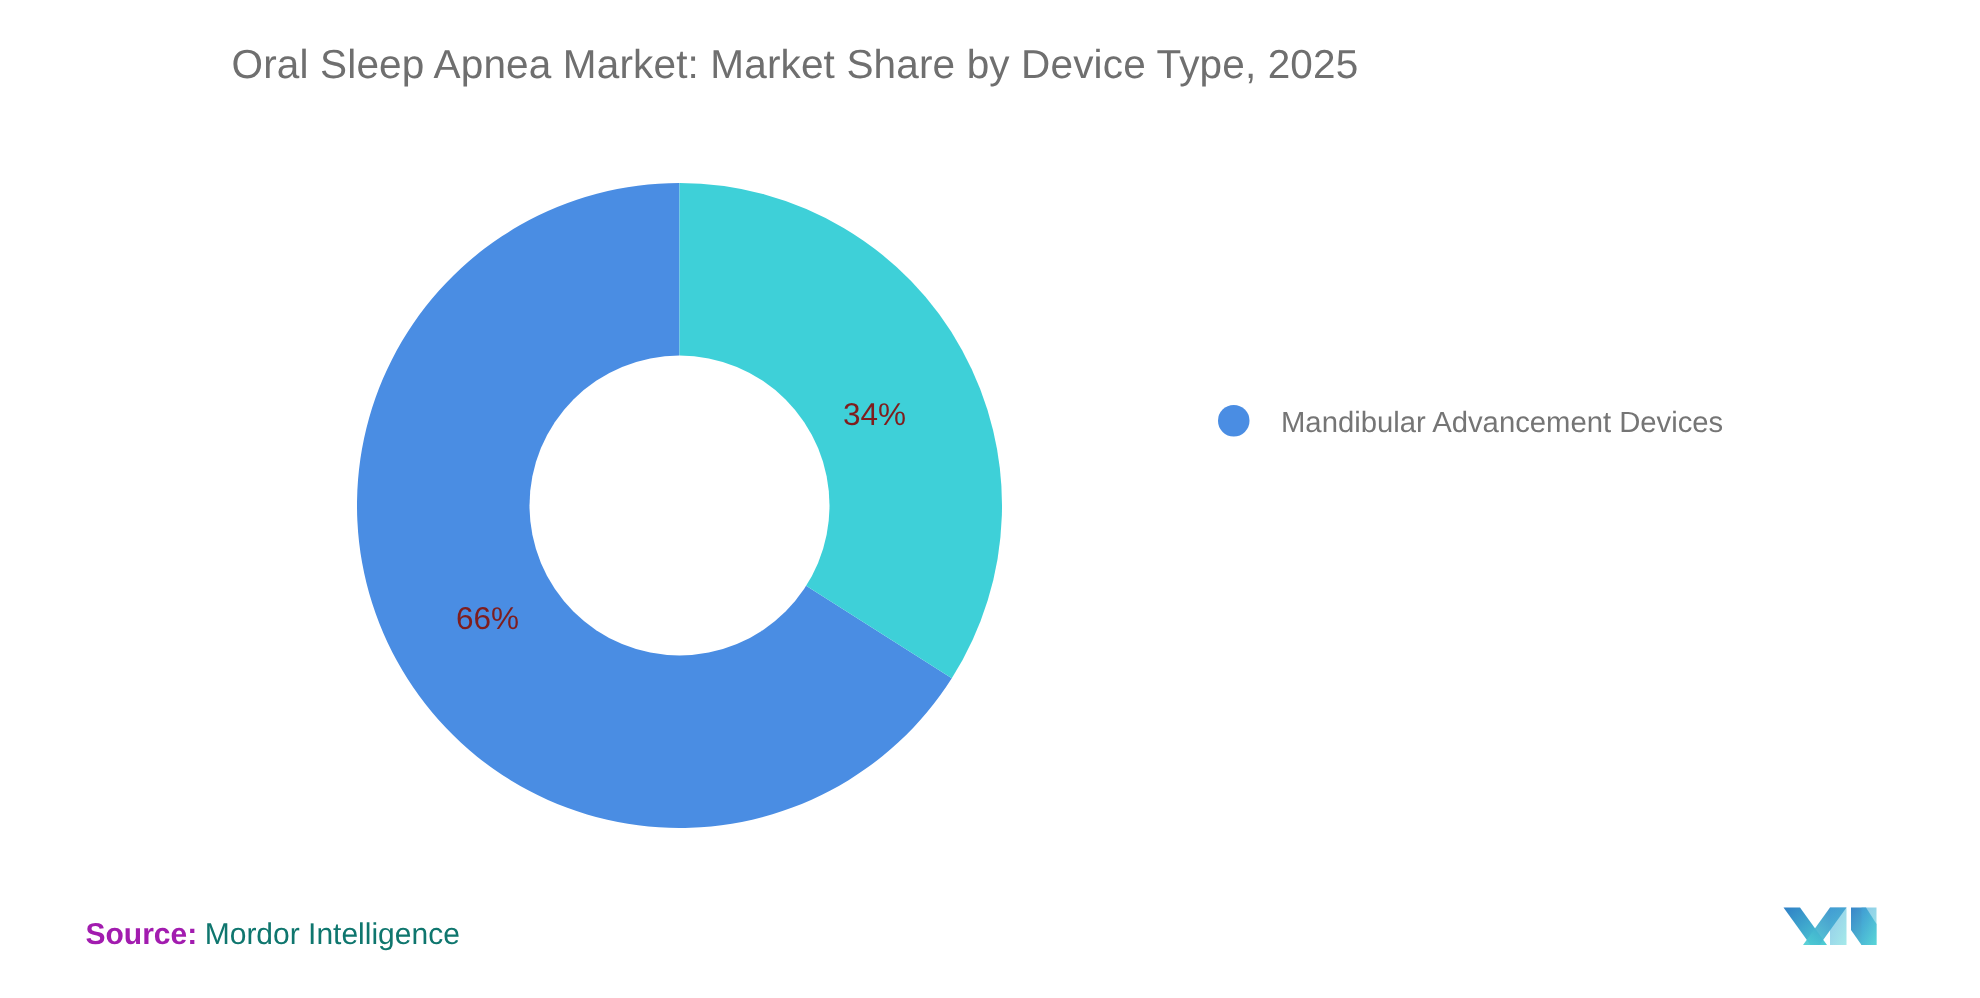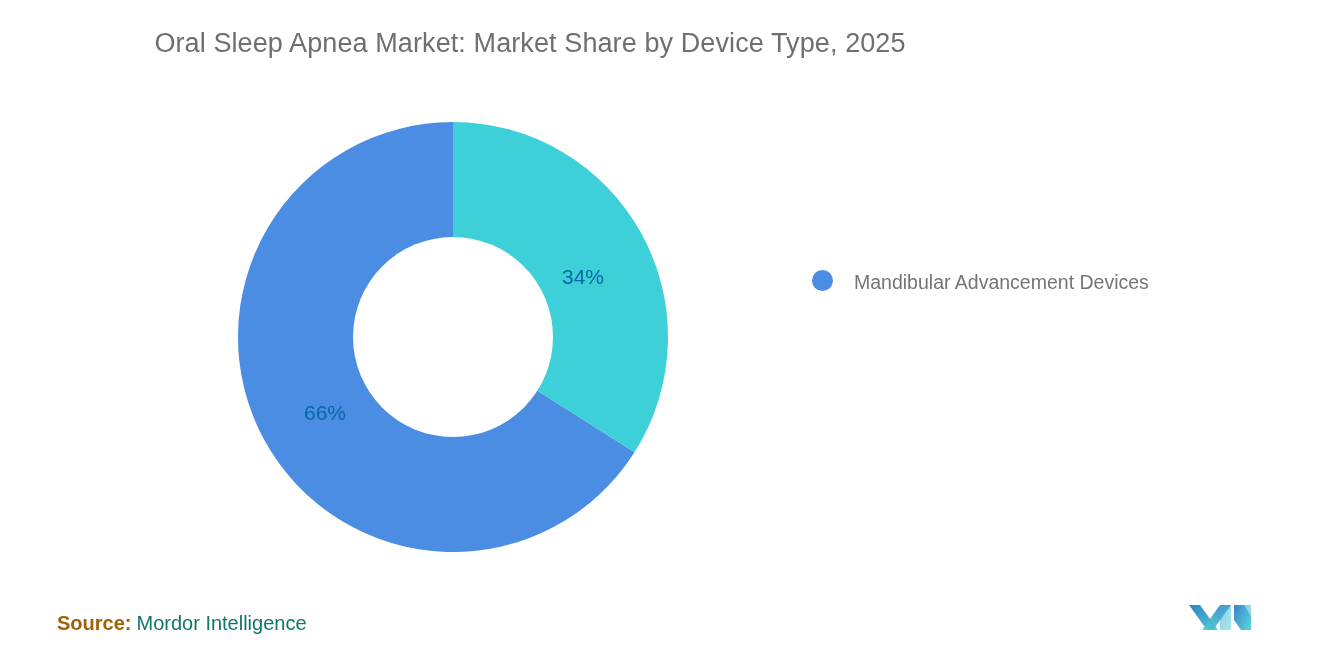--- a/index.html
+++ b/index.html
@@ -40,21 +40,21 @@
   }
   .donut-svg {
     display: block;
     width: 430px;
     height: 430px;
   }
   .slice-label {
     position: absolute;
     font-size: 21px;
     font-weight: 400;
-    color: #0369a1;
+    color: #7f1d1d;
     white-space: nowrap;
     pointer-events: none;
   }
   .slice-label.teal-label {
     left: 324px;
     top: 143px;
   }
   .slice-label.blue-label {
     left: 66px;
     top: 279px;
@@ -93,21 +93,21 @@
   .source {
     position: absolute;
     left: 57px;
     top: 612px;
     font-size: 20px;
     color: #7a7a7a;
     white-space: nowrap;
   }
   .source .source-label {
     font-weight: 700;
-    color: #a16207;
+    color: #a21caf;
   }
   .source .source-value {
     font-weight: 400;
     color: #0f766e;
     margin-left: 5px;
   }
 
   .logo {
     position: absolute;
     left: 1186px;

